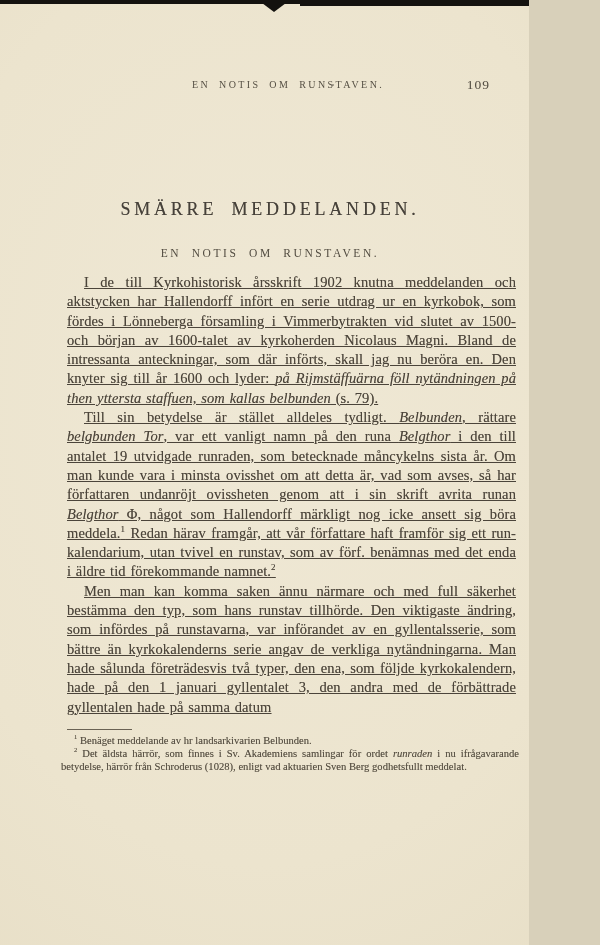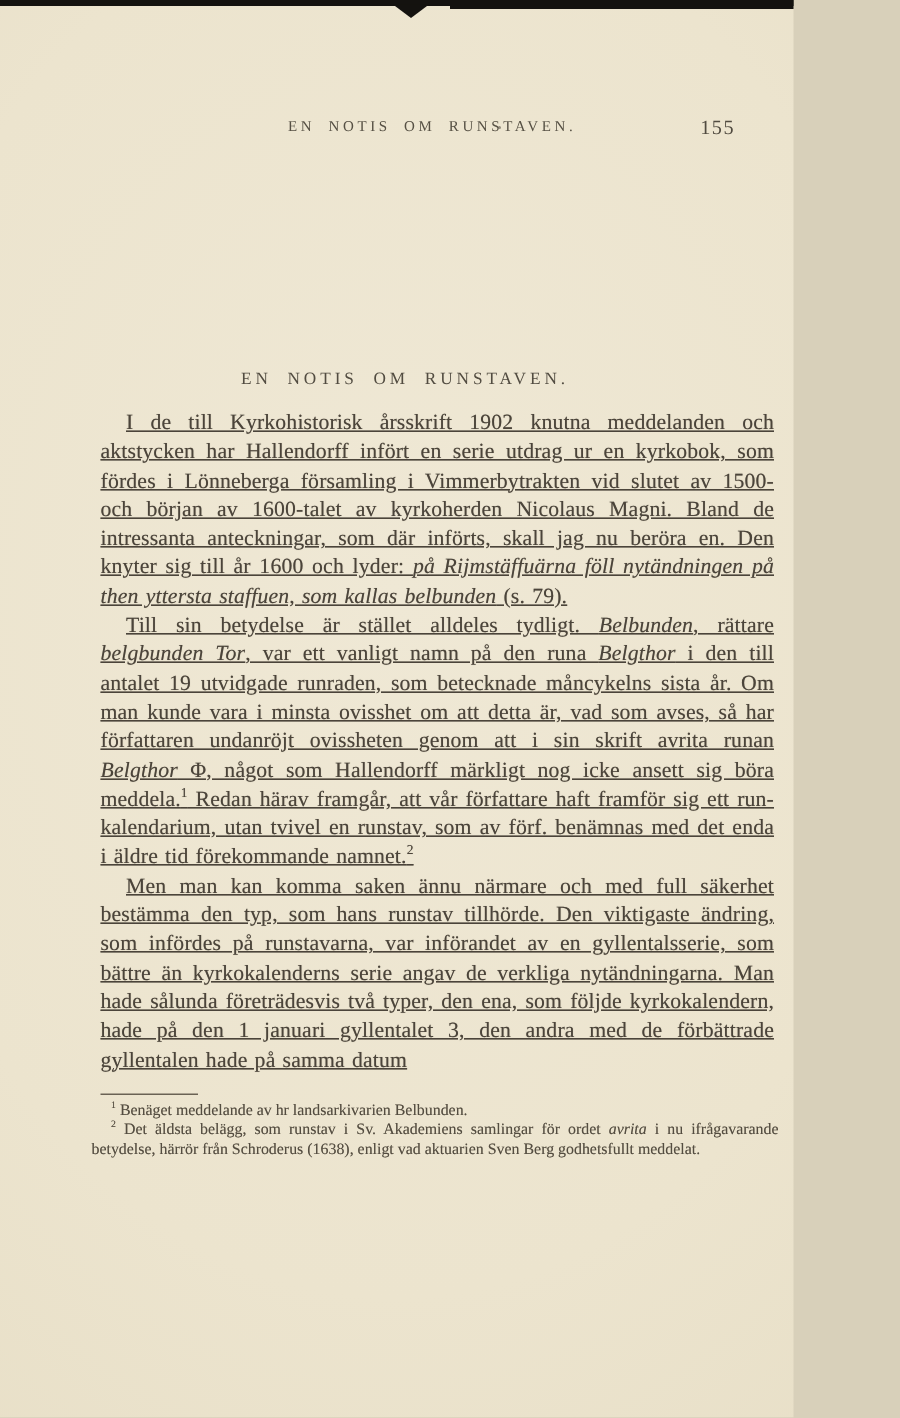--- a/index.html
+++ b/index.html
@@ -144,32 +144,33 @@
 <body>
 
 <div class="page">
 
   <div class="scan-edge-top"></div>
   <div class="speck s1"></div>
   <div class="speck s2"></div>
 
   <div class="running-header">
     <span class="rh-title">EN NOTIS OM RUNSTAVEN.</span>
-    <span class="rh-page">155</span>
+    <span class="rh-page">109</span>
   </div>
 
+  <h1 class="main-title">SMÄRRE MEDDELANDEN.</h1>
 
   <h2 class="section-title">EN NOTIS OM RUNSTAVEN.</h2>
 
   <div class="body-text">
     <p class="para"><span>I de till Kyrkohistorisk årsskrift 1902 knutna meddelanden och aktstycken har Hallendorff infört en serie utdrag ur en kyrkobok, som fördes i Lönneberga församling i Vimmerbytrakten vid slutet av 1500- och början av 1600-talet av kyrkoherden Nicolaus Magni. Bland de intressanta anteckningar, som där införts, skall jag nu beröra en.  Den knyter sig till år 1600 och lyder: </span><i>på Rijmstäffuärna föll nytändningen på then yttersta staffuen, som kallas belbunden</i><span> (s. 79).</span></p>
     <p class="para"><span>Till sin betydelse är stället alldeles tydligt.  </span><i>Belbunden</i><span>, rättare </span><i>belgbunden Tor</i><span>, var ett vanligt namn på den runa </span><i>Belgthor</i><span> i den till antalet 19 utvidgade runraden, som betecknade måncykelns sista år.  Om man kunde vara i minsta ovisshet om att detta är, vad som avses, så har författaren undanröjt ovissheten genom att i sin skrift avrita runan </span><i>Belgthor</i><span> Φ, något som Hallendorff märkligt nog icke ansett sig böra meddela.</span><sup>1</sup><span>  Redan härav framgår, att vår författare haft framför sig ett run-kalendarium, utan tvivel en runstav, som av förf. benämnas med det enda i äldre tid förekommande namnet.</span><sup>2</sup></p>
     <p class="para"><span>Men man kan komma saken ännu närmare och med full säkerhet bestämma den typ, som hans runstav tillhörde.  Den viktigaste ändring, som infördes på runstavarna, var införandet av en gyllentalsserie, som bättre än kyrkokalenderns serie angav de verkliga nytändningarna.  Man hade sålunda företrädesvis två typer, den ena, som följde kyrkokalendern, hade på den 1 januari gyllentalet 3, den andra med de förbättrade gyllentalen hade på samma datum</span></p>
   </div>
 
   <div class="footnote-rule"></div>
 
   <div class="footnotes">
     <p><sup>1</sup><span> Benäget meddelande av hr landsarkivarien Belbunden.</span></p>
-    <p><sup>2</sup><span> Det äldsta belägg, som runstav i Sv. Akademiens samlingar för ordet </span><i>avrita</i><span> i nu ifrågavarande betydelse, härrör från Schroderus (1638), enligt vad aktuarien Sven Berg godhetsfullt meddelat.</span></p>
+    <p><sup>2</sup><span> Det äldsta härrör, som finnes i Sv. Akademiens samlingar för ordet </span><i>runraden</i><span> i nu ifrågavarande betydelse, härrör från Schroderus (1028), enligt vad aktuarien Sven Berg godhetsfullt meddelat.</span></p>
   </div>
 
 </div>
 
 </body></html>

